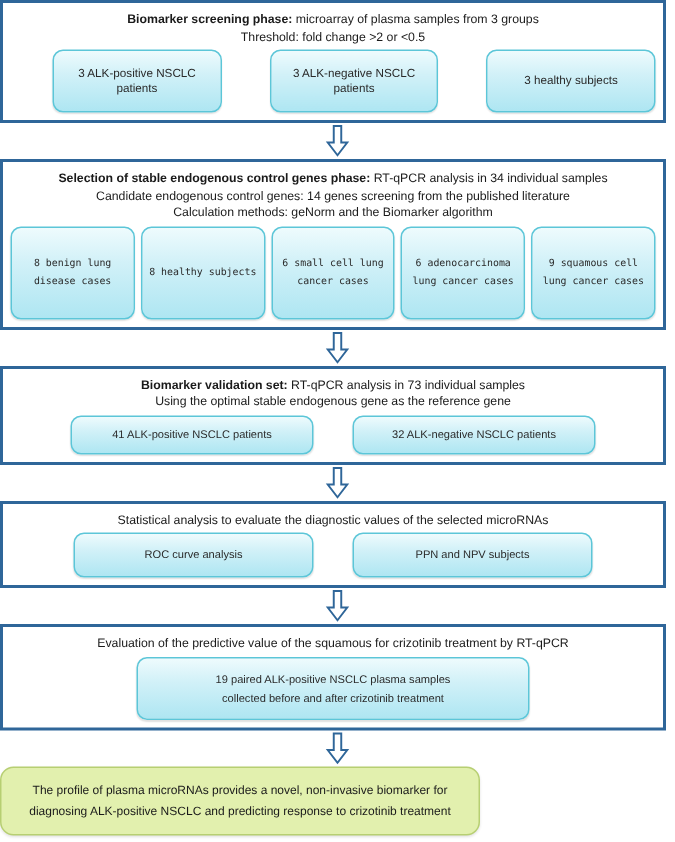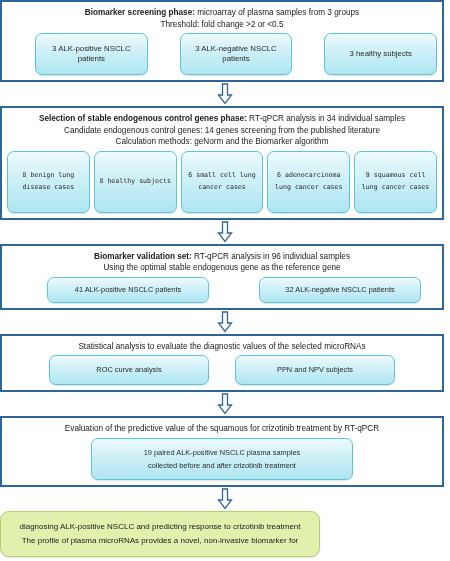--- a/index.html
+++ b/index.html
@@ -73,21 +73,21 @@
   
   .r2 .subbox {
     flex: 1 1 0;
     height: 62px;
     font-family: "DejaVu Sans Mono", "Liberation Mono", monospace;
     font-size: 6.6px;
     line-height: 11.5px;
     letter-spacing: 0px;
   }
   
-  .r3 .subbox { width: 162px; height: 26px; font-size: 7.4px; margin-left: 24px; }
+  .r3 .subbox { width: 162px; height: 26px; font-size: 7.4px; }
   
   .r4 .subbox { width: 160px; height: 30px; font-size: 7.4px; }
   
   .r5 .subbox { width: 262px; height: 42px; font-size: 7.4px; line-height: 13px; }
 
   
   .arrow {
     display: flex;
     align-items: center;
     justify-content: center;
@@ -155,21 +155,21 @@
   <div class="arrow">
     <span>
       <svg width="16" height="22" viewBox="0 0 16 22">
         <polygon points="5.5,1 10.5,1 10.5,12 14.5,12 8,20.5 1.5,12 5.5,12" fill="#ffffff" stroke="#2f6699" stroke-width="1.3" stroke-linejoin="miter"></polygon>
       </svg>
     </span>
   </div>
 
   <div class="phase r3">
     <div class="phase-head">
-      <span class="ln"><b>Biomarker validation set:</b><span> RT-qPCR analysis in 96 individual samples</span></span>
+      <span class="ln"><b>Biomarker validation set:</b><span> RT-qPCR analysis in 73 individual samples</span></span>
       <span class="ln">Using the optimal stable endogenous gene as the reference gene</span>
     </div>
     <div class="subrow centered">
       <div class="subbox">41 ALK-positive NSCLC patients</div>
       <div class="subbox">32 ALK-negative NSCLC patients</div>
     </div>
   </div>
 
   <div class="arrow">
     <span>
@@ -213,17 +213,17 @@
 
   <div class="arrow">
     <span>
       <svg width="16" height="22" viewBox="0 0 16 22">
         <polygon points="5.5,1 10.5,1 10.5,12 14.5,12 8,20.5 1.5,12 5.5,12" fill="#ffffff" stroke="#2f6699" stroke-width="1.3" stroke-linejoin="miter"></polygon>
       </svg>
     </span>
   </div>
 
   <div class="conclusion">
+    <span class="ln">The profile of plasma microRNAs provides a novel, non-invasive biomarker for</span>
     <span class="ln">diagnosing ALK-positive NSCLC and predicting response to crizotinib treatment</span>
-    <span class="ln">The profile of plasma microRNAs provides a novel, non-invasive biomarker for</span>
   </div>
 
 </div>
 
 </body></html>

